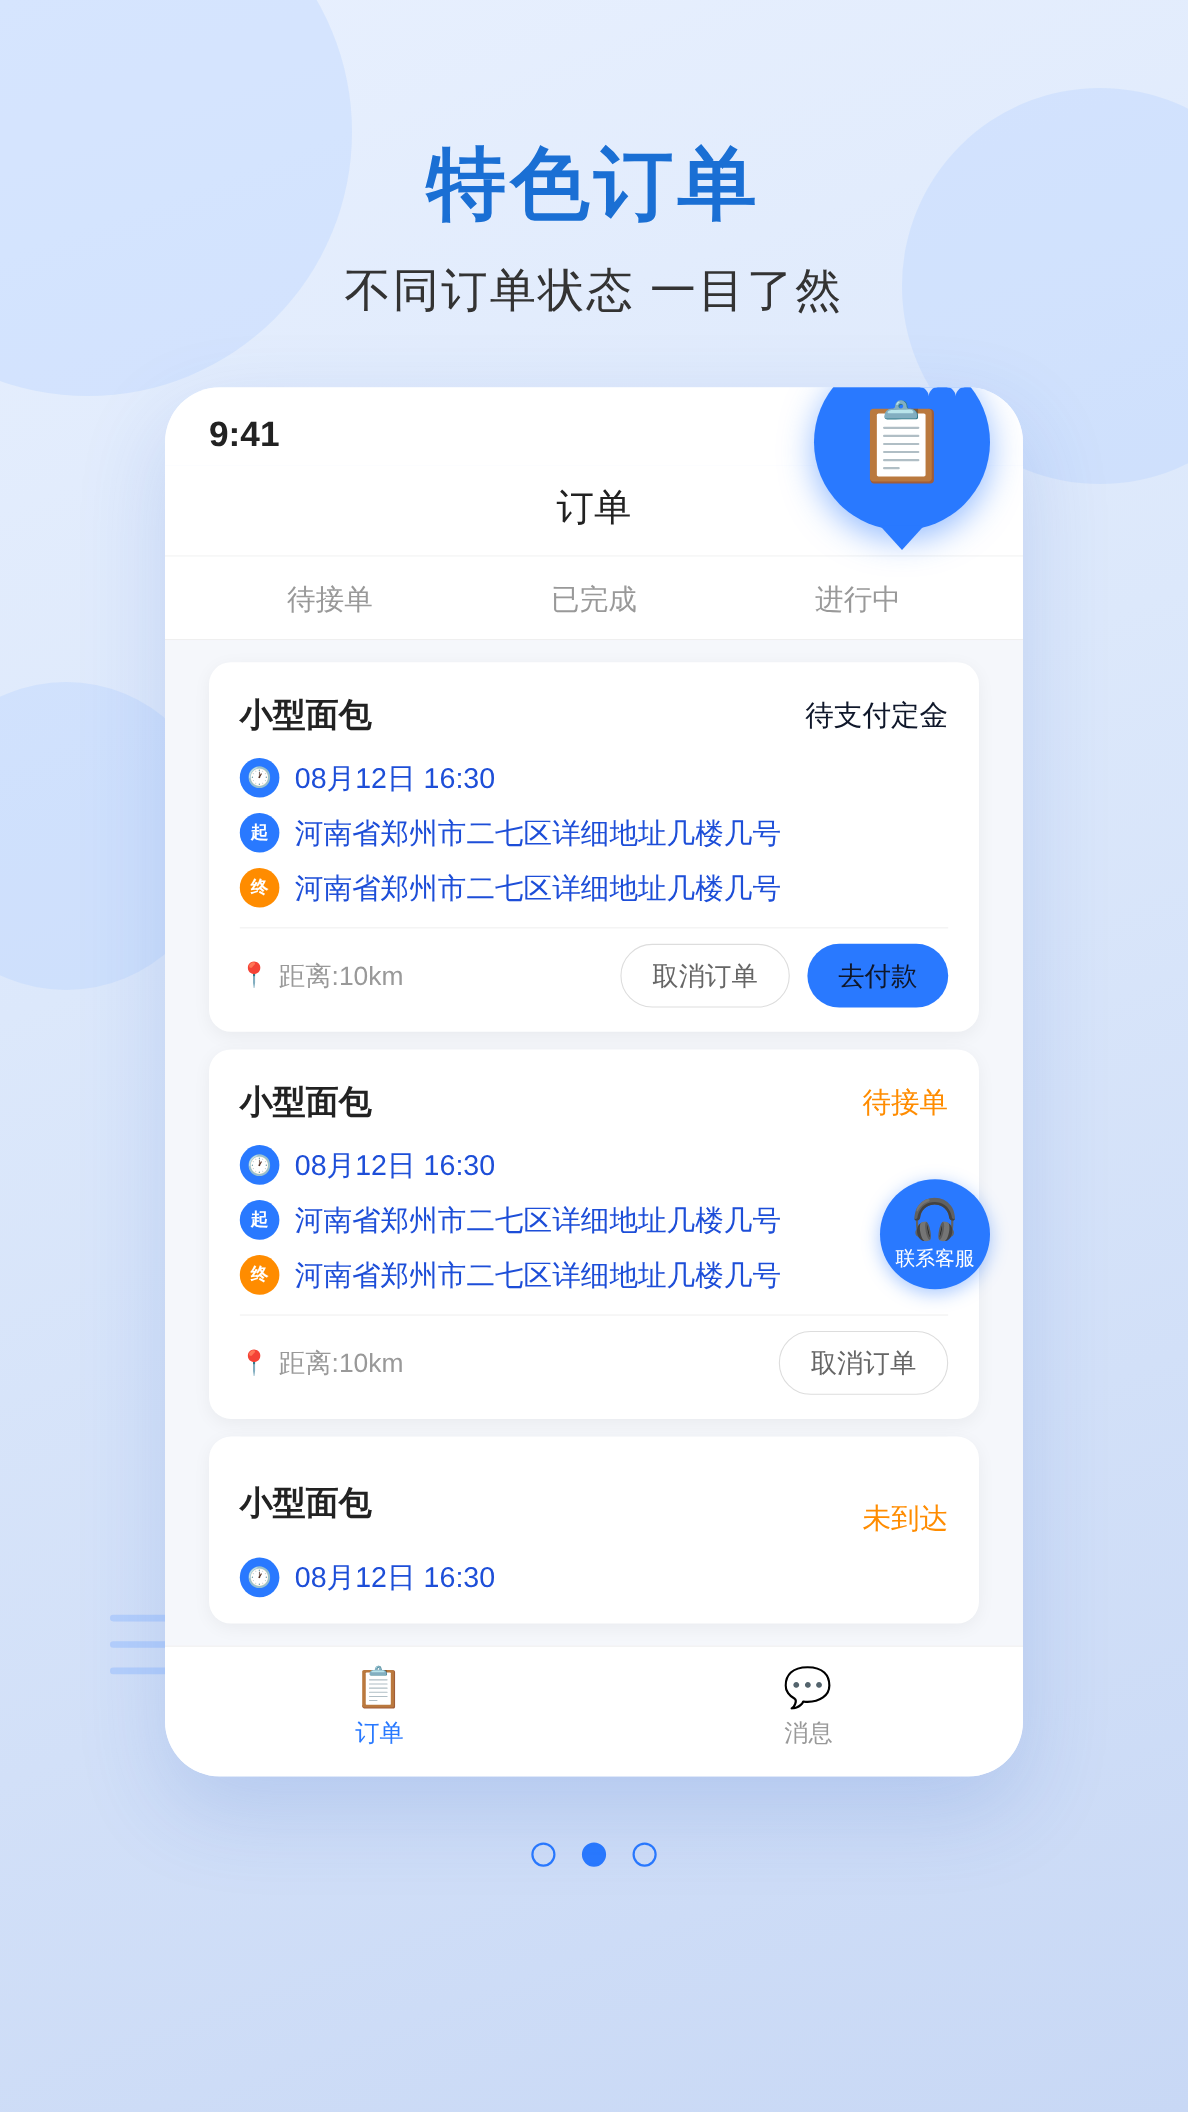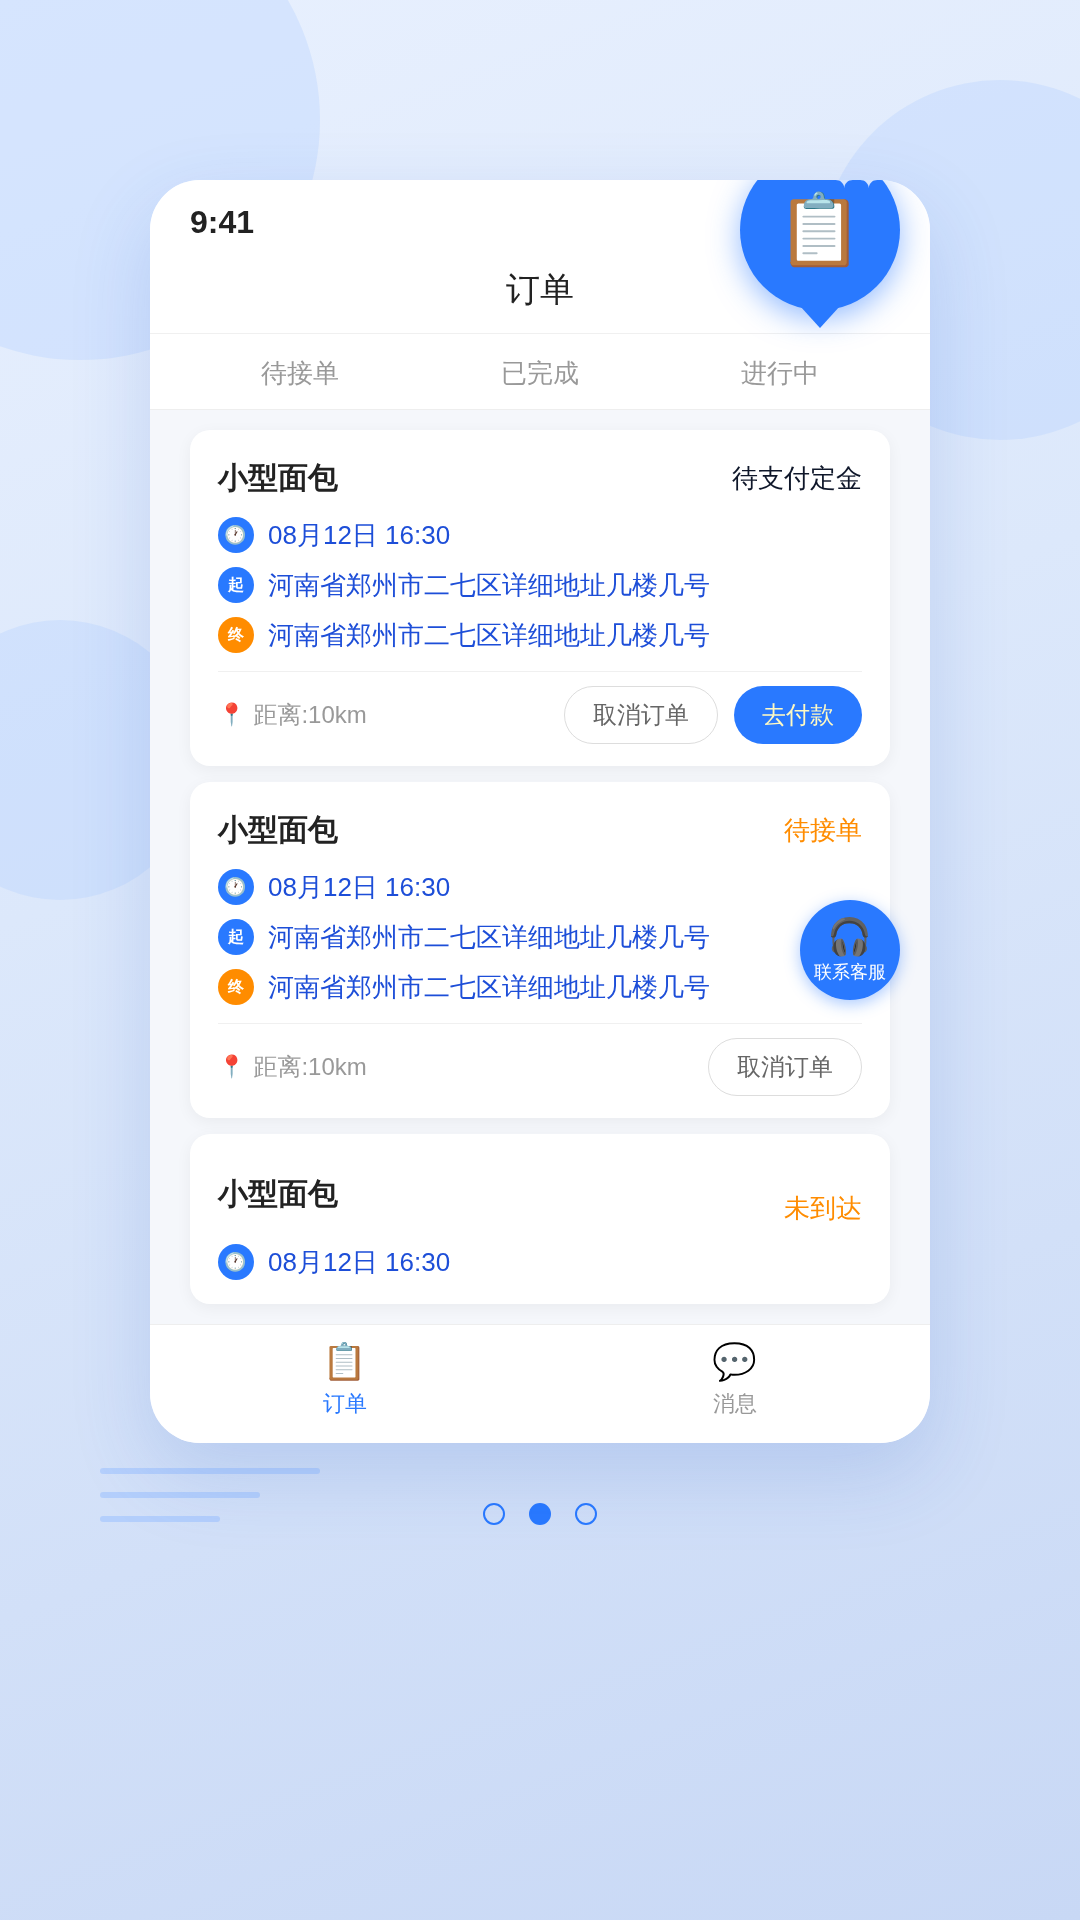--- a/index.html
+++ b/index.html
@@ -267,21 +267,21 @@
       font-size: 24px;
       color: #666;
       background: white;
       cursor: pointer;
     }
     .btn-pay {
       padding: 12px 28px;
       border: none;
       border-radius: 30px;
       font-size: 24px;
-      color: #fef9c3;
+      color: #0f172a;
       background: #2979ff;
       cursor: pointer;
     }
 
     
     .cs-button {
       position: absolute;
       right: -10px;
       top: 50%;
       transform: translateY(-50%);
@@ -364,20 +364,22 @@
 <div class="bg-deco bg-deco-2"></div>
 <div class="bg-deco bg-deco-3"></div>
 
 <div class="deco-lines">
   <div class="deco-line" style="width:220px;"></div>
   <div class="deco-line" style="width:160px;"></div>
   <div class="deco-line" style="width:120px;"></div>
 </div>
 
 <div class="header-section">
+  <div class="header-title">特色订单</div>
+  <div class="header-subtitle">不同订单状态 一目了然</div>
 </div>
 
 <div class="phone-mockup">
 
   <div class="app-icon-bubble">
     <span class="stars">✦ ✦</span>
     <span class="clipboard-icon">📋</span>
   </div>
 
   <div class="status-bar">

